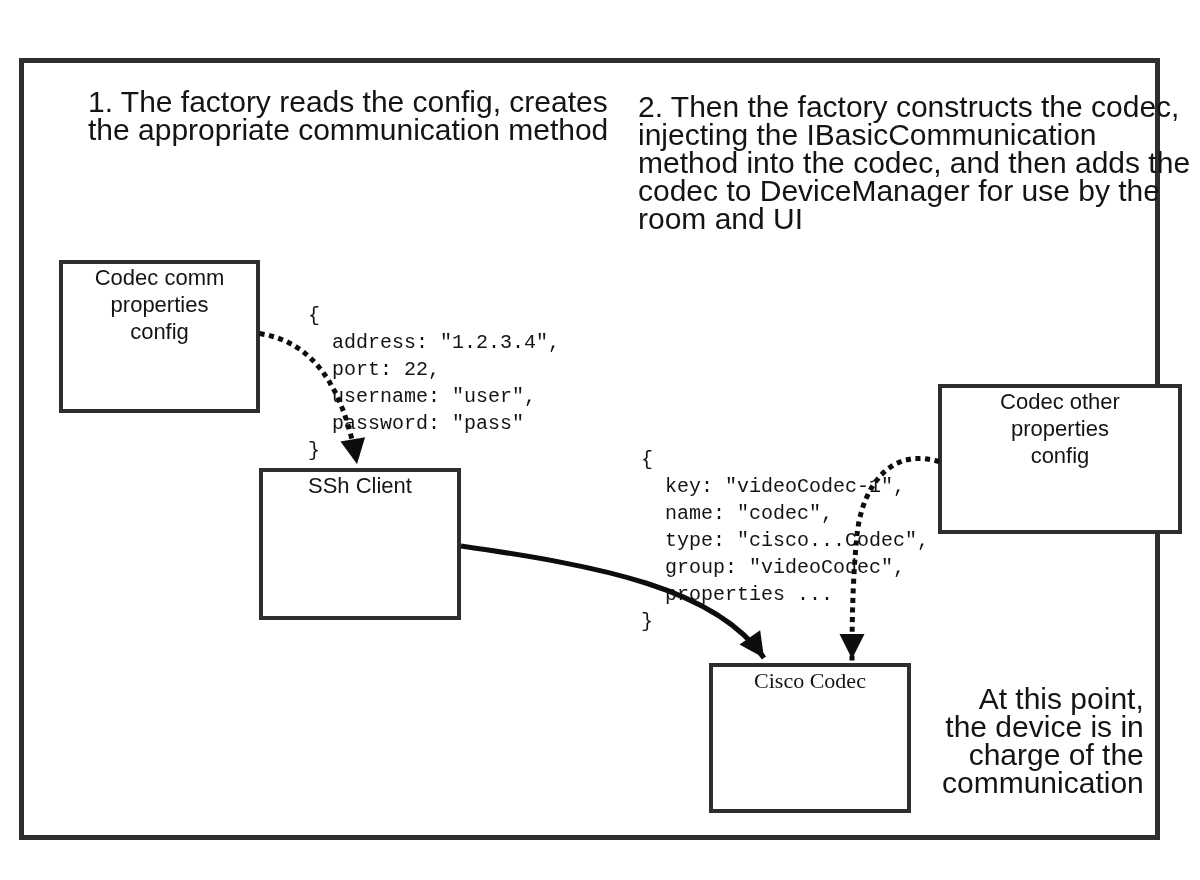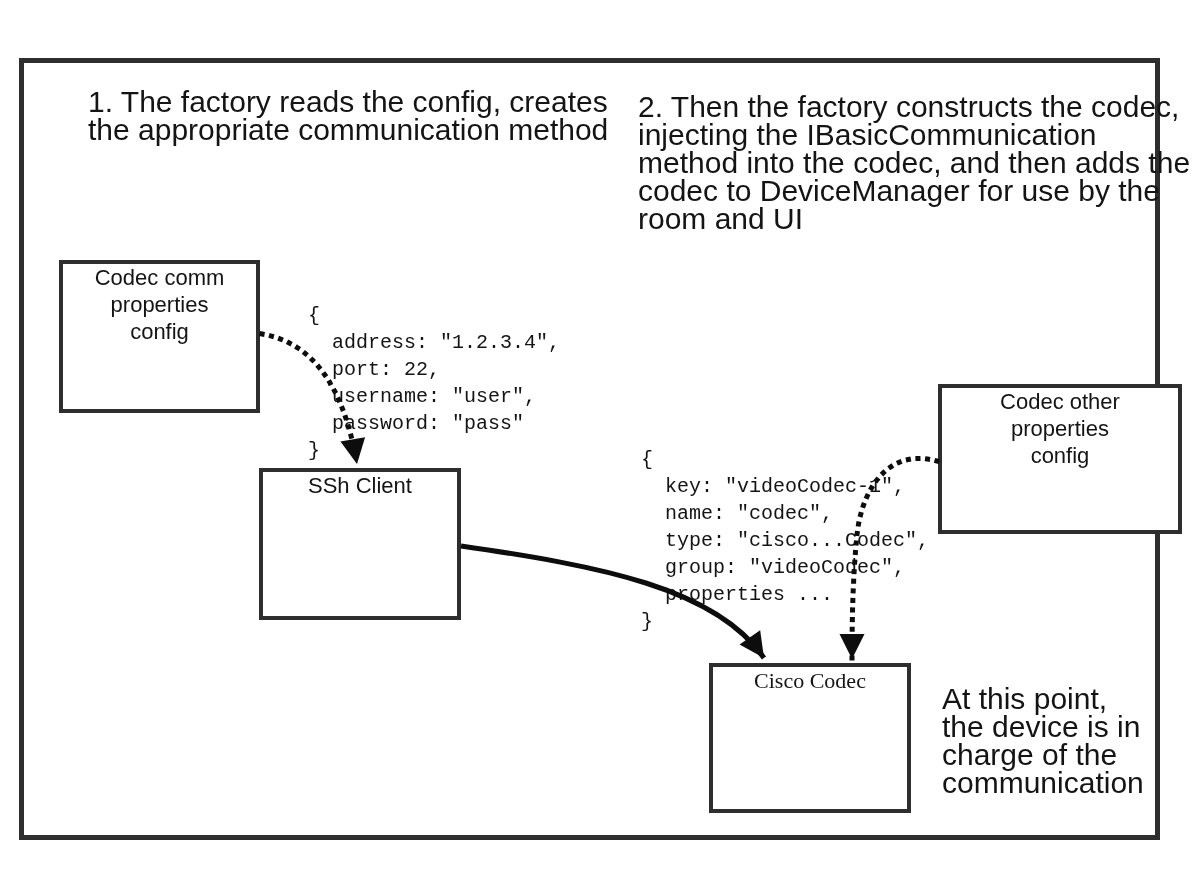--- a/index.html
+++ b/index.html
@@ -66,21 +66,21 @@
   }
   .arrows path.dotted {
     stroke-dasharray: 0.1 9.5;
     stroke-linecap: square;
   }
   .arrows .head { fill: var(--arrow); }
 
   
   #note1 { left: 88px;  top: 88px;  }
   #note2 { left: 638px; top: 93px;  }
-  #note3 { left: 942px; top: 685px; }
+  #note3 { left: 942px; top: 685px; text-align: right; }
 
   #box-codec-comm  { left: 59px;  top: 260px; width: 201px; height: 153px; }
   #box-ssh-client  { left: 259px; top: 468px; width: 202px; height: 152px; }
   #box-codec-other { left: 938px; top: 384px; width: 244px; height: 150px; }
   #box-cisco-codec { left: 709px; top: 663px; width: 202px; height: 150px; font-family: Liberation Serif, serif; }
 
   #code1 { left: 308px; top: 302px; }
   #code2 { left: 641px; top: 446px; }
 </style>
 </head>

